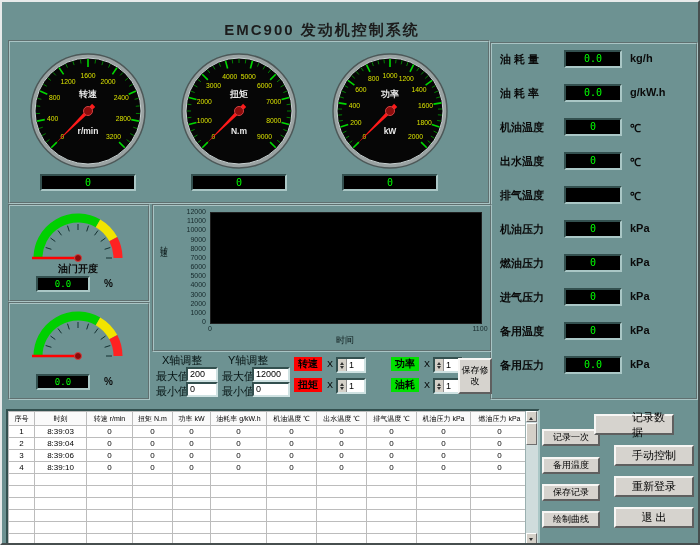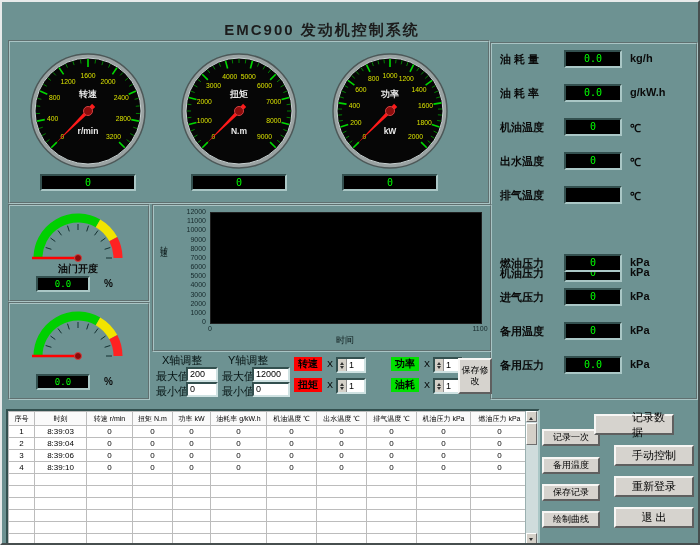--- a/index.html
+++ b/index.html
@@ -274,21 +274,21 @@
       <div class="ro-row" style="top: 110px;">
         <span class="ro-label">出水温度</span>
         <div class="ro-box sunken-black">0</div>
         <span class="ro-unit">℃</span>
       </div>
       <div class="ro-row" style="top: 144px;">
         <span class="ro-label">排气温度</span>
         <div class="ro-box sunken-black"></div>
         <span class="ro-unit">℃</span>
       </div>
-      <div class="ro-row" style="top: 178px; margin-top: 44px;">
+      <div class="ro-row" style="top: 178px;">
         <span class="ro-label">机油压力</span>
         <div class="ro-box sunken-black">0</div>
         <span class="ro-unit">kPa</span>
       </div>
       <div class="ro-row" style="top: 212px;">
         <span class="ro-label">燃油压力</span>
         <div class="ro-box sunken-black">0</div>
         <span class="ro-unit">kPa</span>
       </div>
       <div class="ro-row" style="top: 246px;">

